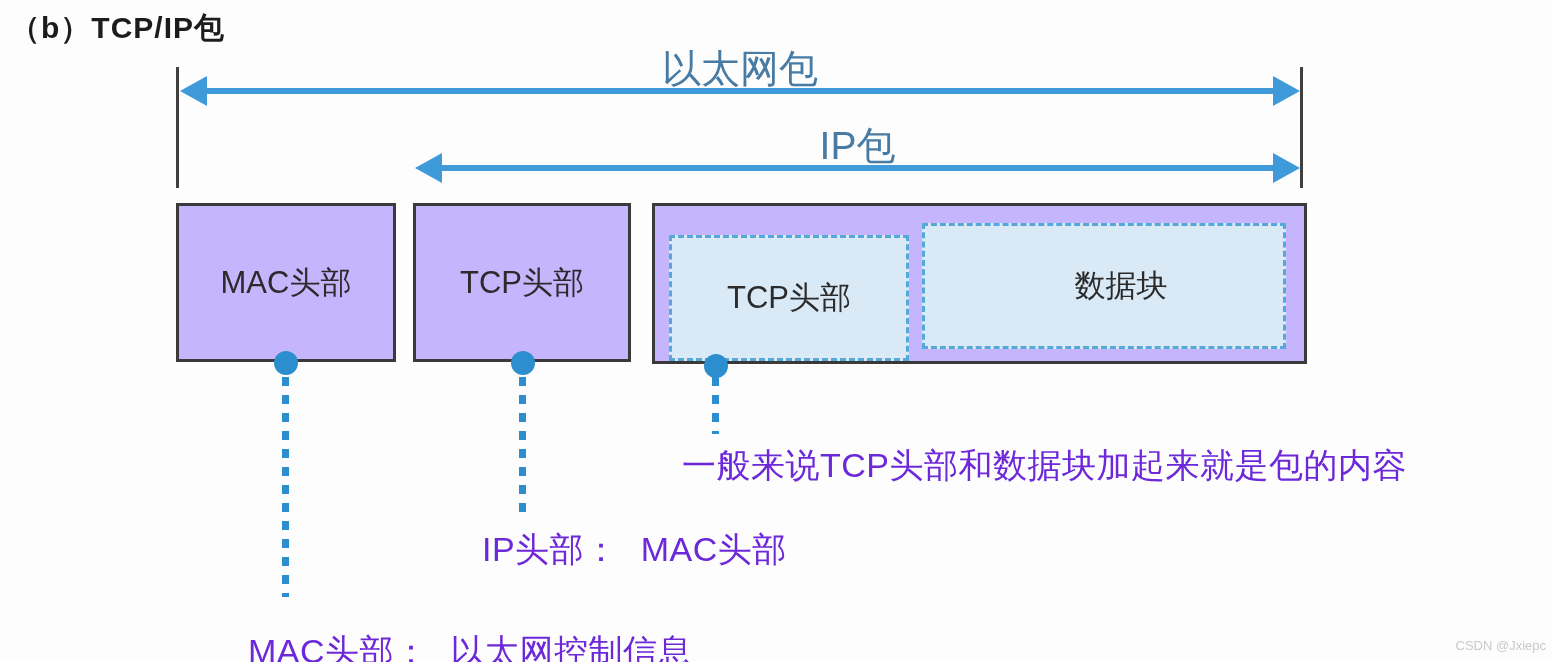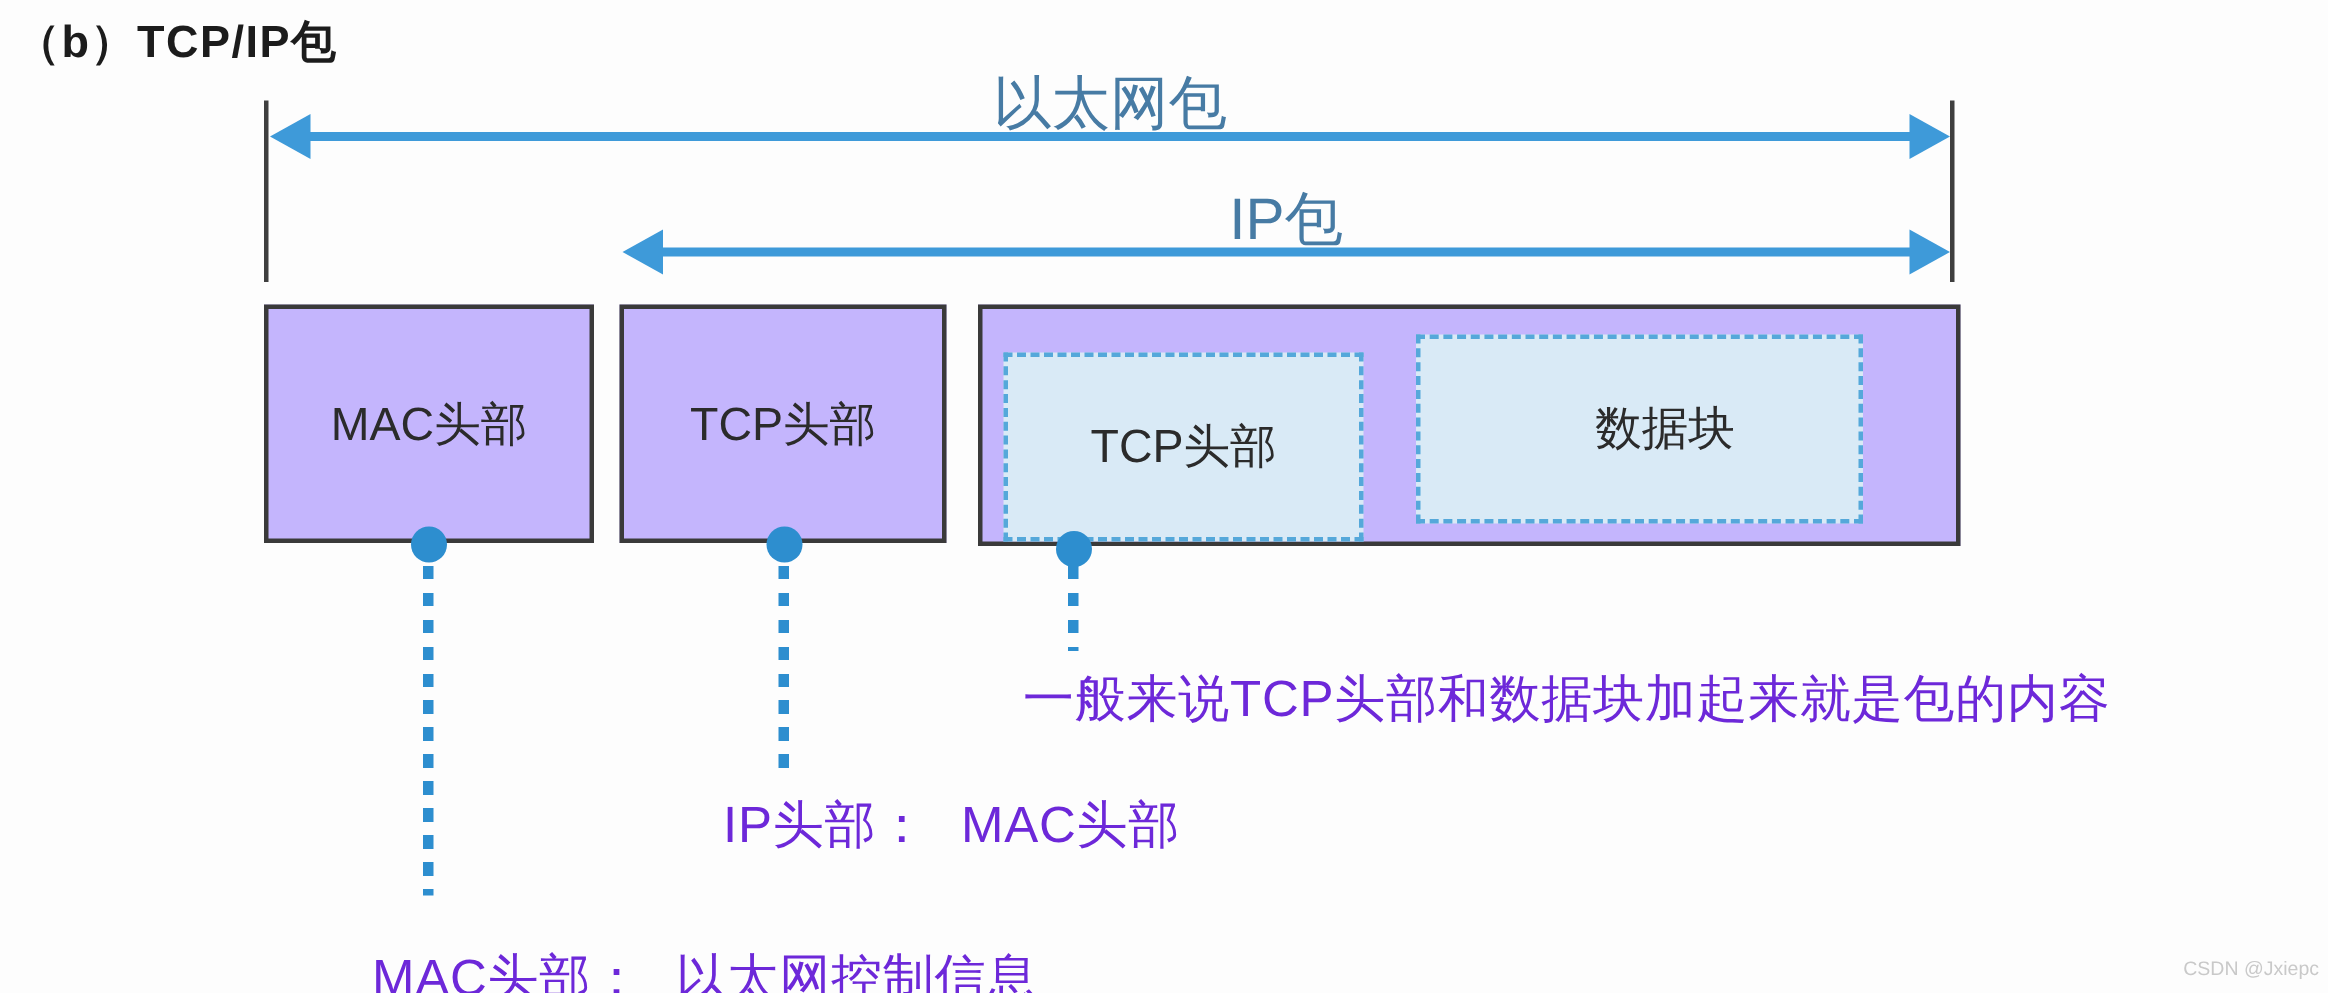--- a/index.html
+++ b/index.html
@@ -41,21 +41,21 @@
   .ip-box{left:413px;top:203px;width:218px;height:159px;}
   .packet-box{left:652px;top:203px;width:655px;height:161px;}
   
   .dashed-box{
     position:absolute;border:3px dashed var(--color-dashed-border,#55a8da);
     background:var(--color-dashed-fill,#d9eaf6);
     display:flex;align-items:center;justify-content:center;
     font-size:31px;color:#2b2b2b;box-sizing:border-box;
   }
   .tcp-box{left:14px;top:29px;width:240px;height:126px;}
-  .data-box{left:289px;top:17px;width:298px;height:126px;padding-left:34px;}
+  .data-box{left:267px;top:17px;width:364px;height:126px;padding-left:34px;}
   
   .dot{width:24px;height:24px;border-radius:50%;background:var(--color-dot-blue,#2d8ecf);}
   .dot-mac{left:274px;top:351px;}
   .dot-ip{left:511px;top:351px;}
   .dot-tcp{left:704px;top:354px;}
   .dash-line{
     width:7px;
     background:repeating-linear-gradient(to bottom,
       var(--color-dot-blue,#2d8ecf) 0 9px, transparent 9px 18px);
   }

